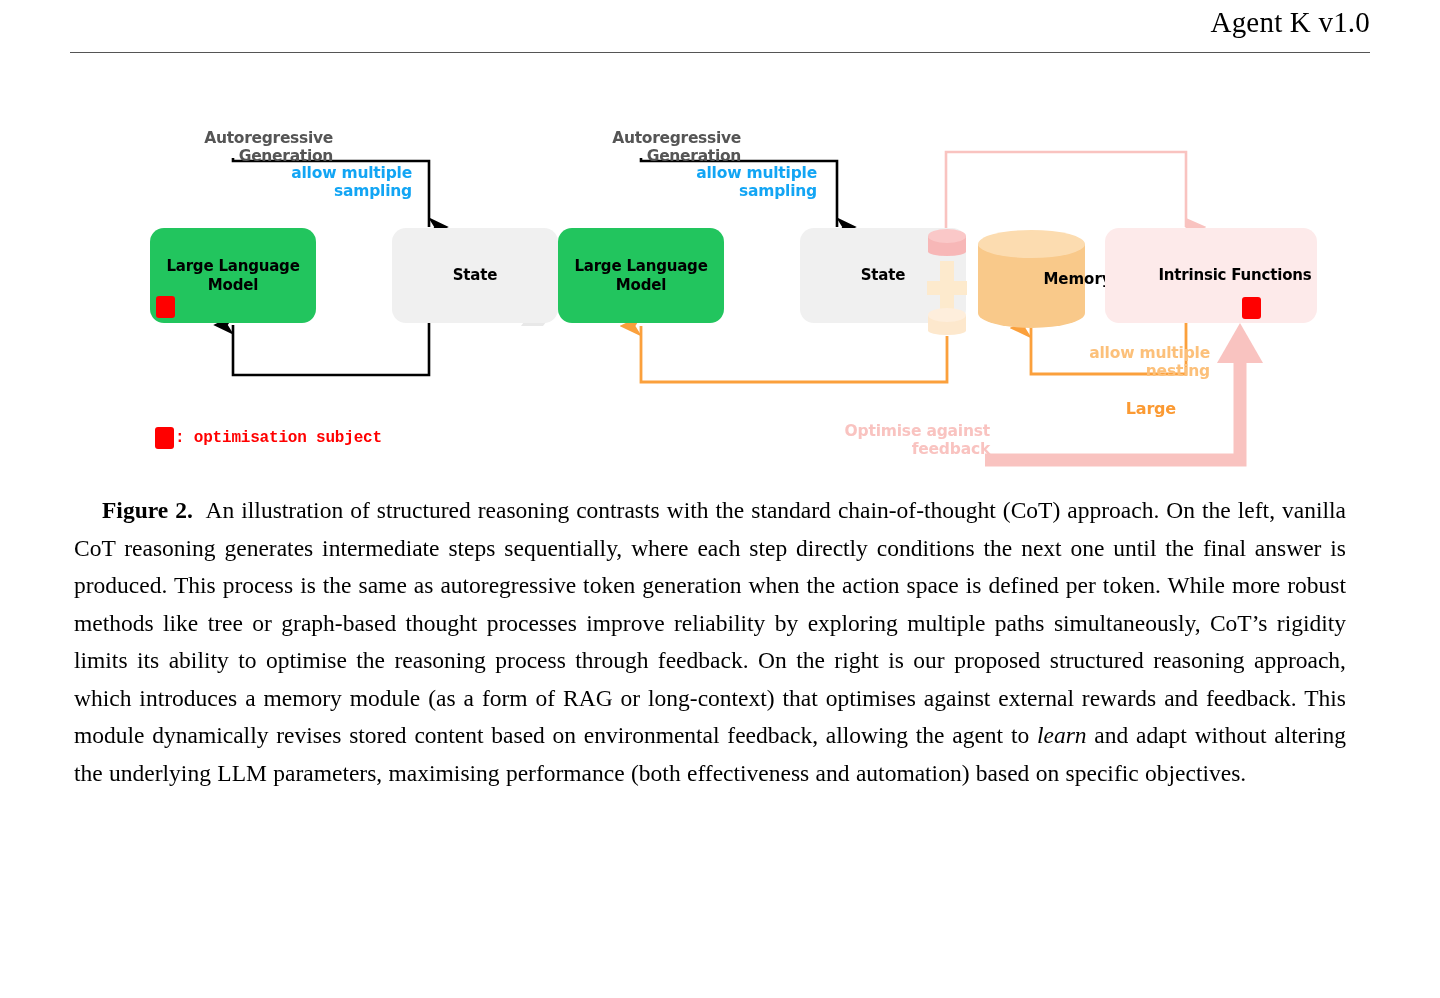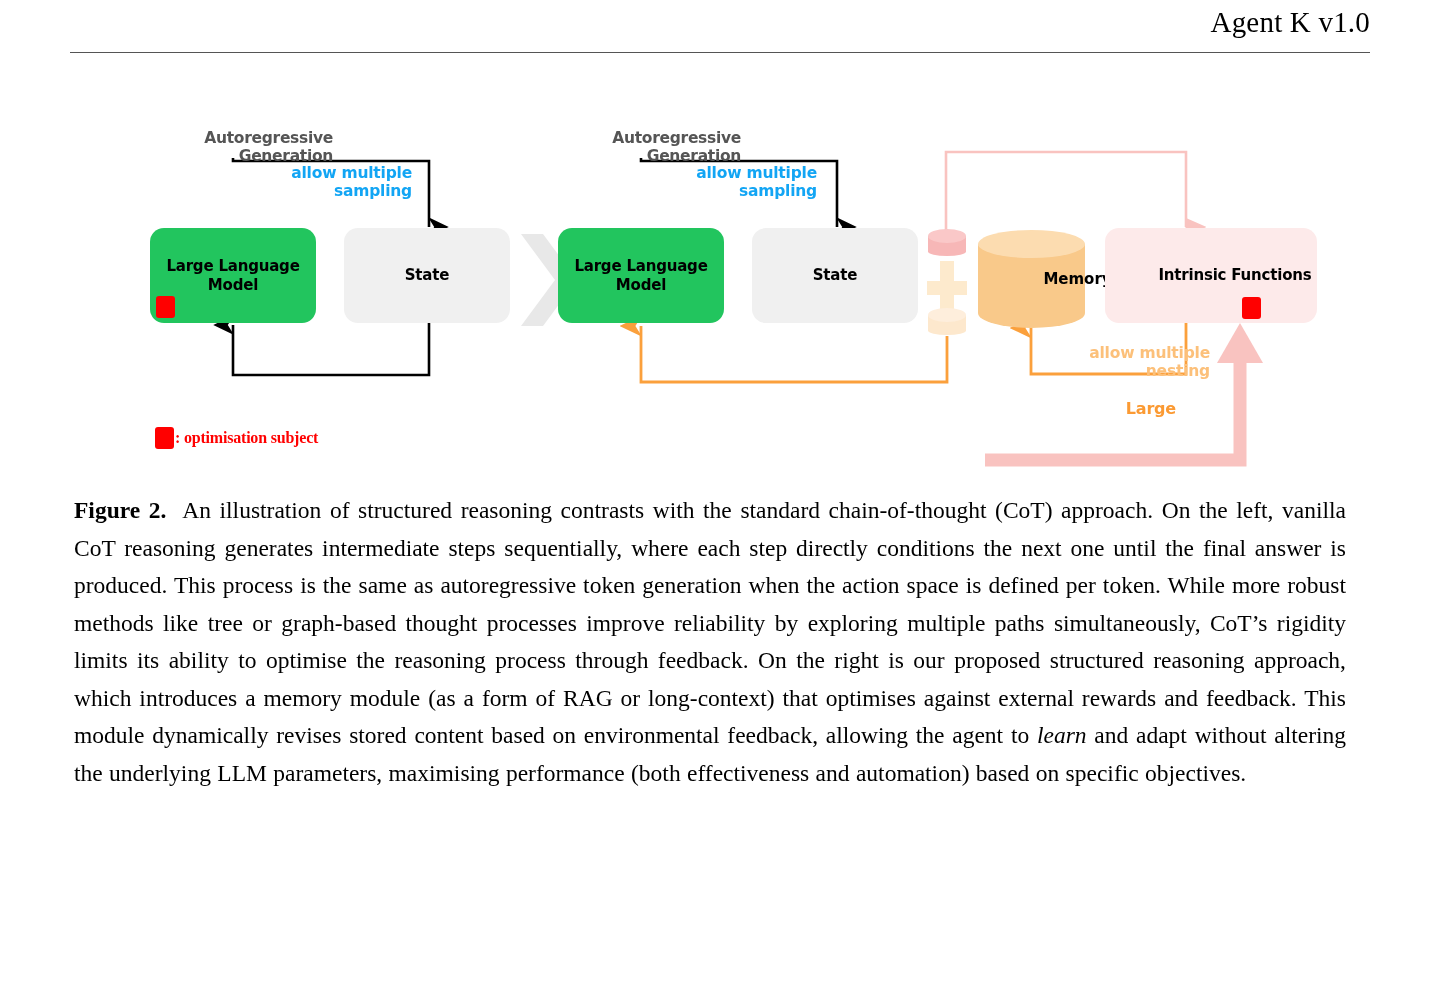--- a/index.html
+++ b/index.html
@@ -29,21 +29,21 @@
 
   .box{
     position:absolute;border-radius:14px;
     display:flex;align-items:center;justify-content:center;
     text-align:center;
     font-family:"DejaVu Sans", sans-serif;
     font-weight:bold;font-size:15px;color:#000;line-height:1.22;
     letter-spacing:-.2px;
   }
   .box-llm{background:#22c55e;}
-  .box-state{background:#f0f0f0;}
+  .box-state{background:#f0f0f0;margin-left:48px;}
   .box-intrinsic{background:#fdeaea;}
 
   .redsq{
     position:absolute;width:19px;height:22px;background:#ff0000;border-radius:3px;
   }
 
   .cyl{position:absolute;}
   .cyl .body{position:absolute;left:0;width:100%;}
   .cyl .top{position:absolute;left:0;width:100%;border-radius:50%;}
 
@@ -51,34 +51,34 @@
     position:absolute;
     font-family:"DejaVu Sans", sans-serif;
     font-weight:bold;text-align:right;line-height:1.15;white-space:pre-line;
   }
   .lbl-auto{font-size:15.5px;color:#555555;letter-spacing:-.3px;}
   .lbl-blue{font-size:15.5px;color:#12a5f4;letter-spacing:-.2px;}
   .lbl-orange{font-size:15.5px;color:#fcc07a;letter-spacing:-.2px;}
   .lbl-update{font-size:16px;color:#fb9a33;letter-spacing:-.2px;}
   .lbl-pinkfb{font-size:15.5px;color:#f9c3c0;letter-spacing:-.2px;text-align:right;}
   .lbl-legend{
-    font-family:Liberation Serif, serif;font-weight:bold;
+    font-family:Liberation Mono, monospace;font-weight:bold;
     font-size:16px;color:#ff0000;letter-spacing:-.2px;white-space:nowrap;text-align:center;
   }
 
   
   .cap{
     position:absolute;left:74px;top:492px;width:1272px;
     font-family:"Liberation Serif", serif;
     font-size:23.5px;line-height:37.5px;color:#000;
     text-align:justify;text-align-last:left;
     -webkit-hyphens:none;hyphens:none;
     word-spacing:.5px;
   }
-  .cap b{font-weight:bold;}
+  .cap b{font-weight:bold;margin-left:28px;}
   .cap i{}
 </style>
 </head>
 <body>
 
 <div class="page">
 
   <div class="hdr">
     <div class="hdr-title">Agent K v1.0</div>
     <div class="hdr-rule"></div>
@@ -183,20 +183,22 @@
 
     <div class="box box-intrinsic" style="left:1105px;top:118px;width:164px;height:95px;padding-left:48px;">
       <span>Intrinsic
 Functions</span>
     </div>
     <div class="redsq" style="left:1242px;top:187px;"></div>
 
     <div class="lbl lbl-orange" style="left:1040px;top:235px;width:170px;">allow multiple
 nesting</div>
     <div class="lbl lbl-update" style="left:1046px;top:290px;width:130px;">Large</div>
+    <div class="lbl lbl-pinkfb" style="left:790px;top:313px;width:200px;">Optimise against
+feedback</div>
 
     <div style="position:absolute;left:155px;top:317px;display:flex;align-items:center;">
       <div style="width:19px;height:22px;background:#ff0000;border-radius:3px;flex:0 0 auto;"></div>
       <div class="lbl-legend" style="margin-left:1px;">: optimisation subject</div>
     </div>
 
   </div>
 
   <div class="cap"><b>Figure 2.</b><span>&nbsp; </span><span>An illustration of structured reasoning contrasts with the standard chain-of-thought (CoT) approach. On the left, vanilla CoT reasoning generates intermediate steps sequentially, where each step directly conditions the next one until the final answer is produced. This process is the same as autoregressive token generation when the action space is defined per token. While more robust methods like tree or graph-based thought processes improve reliability by exploring multiple paths simultaneously, CoT’s rigidity limits its ability to optimise the reasoning process through feedback. On the right is our proposed structured reasoning approach, which introduces a memory module (as a form of RAG or long-context) that optimises against external rewards and feedback. This module dynamically revises stored content based on environmental feedback, allowing the agent to </span><i>learn</i><span> and adapt without altering the underlying LLM parameters, maximising performance (both effectiveness and automation) based on specific objectives.</span></div>
 

